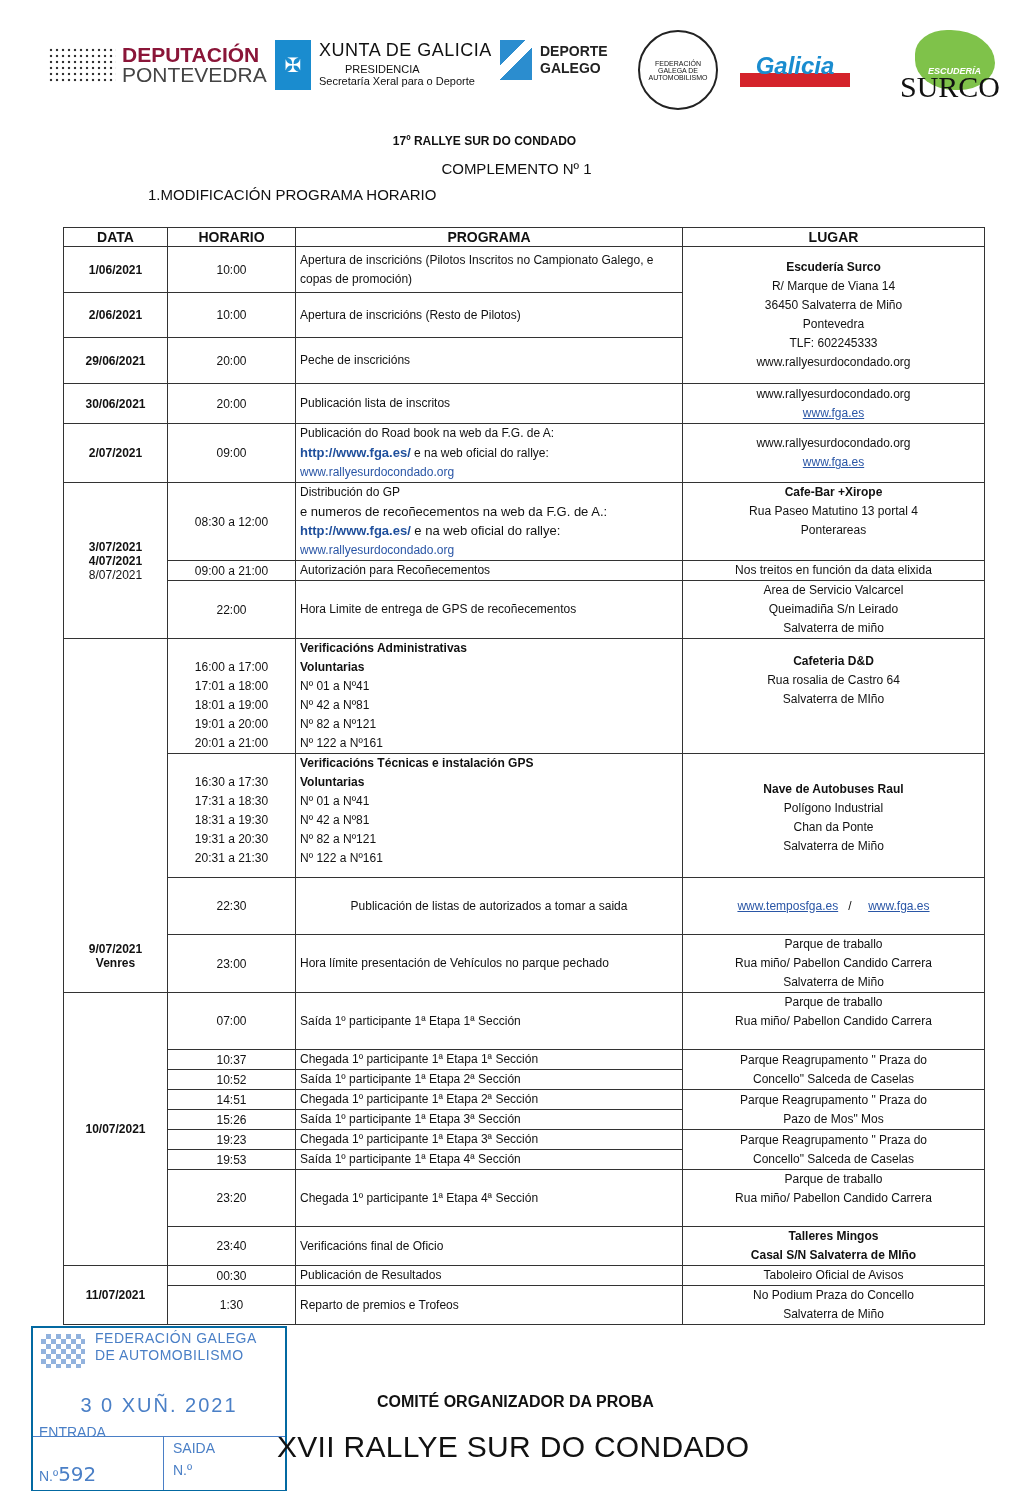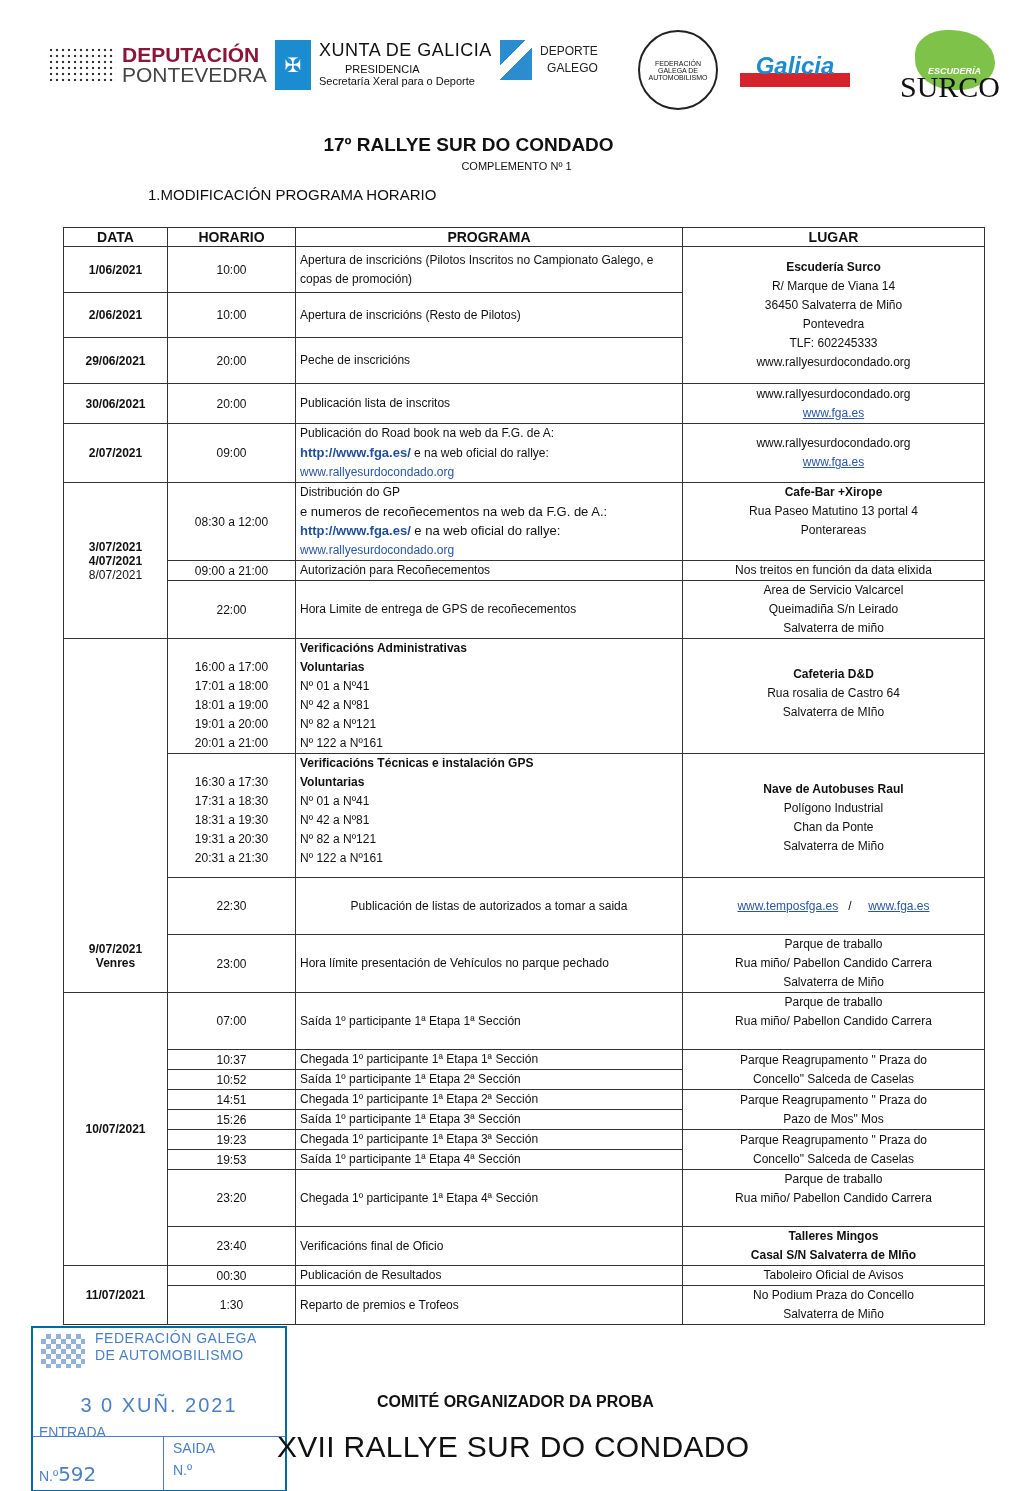--- a/index.html
+++ b/index.html
@@ -10,30 +10,30 @@
   .dots{width:68px;height:36px;background-image:radial-gradient(circle,#333 1.3px,transparent 1.6px);background-size:6px 6px;}
   .dep-text .t1{color:#8a1538;font-weight:bold;font-size:21px;line-height:20px;}
   .dep-text .t2{color:#444;font-size:21px;line-height:20px;}
   .xunta{left:235px;top:10px;display:flex;gap:8px;}
   .xunta .flag{width:36px;height:50px;background:#1a8ccf;color:#fff;font-size:20px;text-align:center;line-height:50px;}
   .xunta .x1{font-size:18px;letter-spacing:0.5px;}
   .xunta .x2{font-size:11px;margin-top:2px;padding-left:26px;}
   .xunta .x3{font-size:11px;}
   .dg{left:460px;top:10px;display:flex;gap:8px;align-items:center;}
   .dg .mark{width:32px;height:40px;background:linear-gradient(135deg,#2b8dcf 0 35%,#fff 35% 55%,#2b8dcf 55% 100%);}
-  .dg .txt{font-weight:normal;font-size:12px;color:#222;line-height:17px;text-align:right;}
+  .dg .txt{font-weight:bold;font-size:14px;color:#222;line-height:17px;}
   .fga{left:598px;top:0px;width:76px;height:76px;border-radius:50%;border:2px solid #222;display:flex;align-items:center;justify-content:center;font-size:7px;text-align:center;}
   .cg{left:700px;top:12px;width:110px;height:56px;background:linear-gradient(#fff 0 55%,#d4232b 55% 80%,#fff 80%);border-radius:6px;color:#1a8ccf;font-weight:bold;font-style:italic;font-size:24px;text-align:center;line-height:48px;}
   .surco{left:840px;top:0;width:120px;height:76px;}
   .surco .leaf{position:absolute;left:35px;top:0;width:80px;height:60px;background:#7fc24a;border-radius:40% 55% 45% 50%;}
   .surco .name{position:absolute;left:0;top:40px;width:120px;font-family:"Liberation Serif",serif;font-size:30px;text-align:right;color:#111;}
   .surco .esc{position:absolute;left:48px;top:36px;font-size:9px;font-weight:bold;font-style:italic;color:#fff;}
 
-  .title{position:absolute;top:134px;left:0;width:937px;text-align:center;font-weight:bold;font-size:19px;}
-  .subtitle{position:absolute;top:160px;left:0;width:1033px;text-align:center;font-size:11px;}
+  .title{position:absolute;top:134px;left:16px;width:937px;text-align:center;font-weight:bold;font-size:12px;}
+  .subtitle{position:absolute;top:160px;left:0;width:1033px;text-align:center;font-size:15px;}
   .section{position:absolute;top:186px;left:148px;font-size:15px;}
 
   table.prog{position:absolute;top:227px;left:63px;width:921px;border-collapse:collapse;font-size:12px;table-layout:fixed;}
   table.prog td,table.prog th{border:1px solid #333;padding:0 4px;vertical-align:middle;}
   table.prog th{font-weight:bold;font-size:14px;height:18px;}
   .c-date{text-align:center;font-weight:bold;}
   .c-time{text-align:center;}
   .c-lugar{text-align:center;line-height:19px;}
   .c-prog{line-height:19px;}
   .link{color:#2a56a6;text-decoration:underline;}
@@ -207,21 +207,21 @@
       <div>20:01 a 21:00</div>
     </td>
     <td class="c-prog">
       <div class="b">Verificacións Administrativas</div>
       <div class="b">Voluntarias</div>
       <div>Nº 01 a Nº41</div>
       <div>Nº 42 a Nº81</div>
       <div>Nº 82 a Nº121</div>
       <div>Nº 122 a Nº161</div>
     </td>
-    <td class="c-lugar" style="vertical-align:top;padding-top:26px">
+    <td class="c-lugar" style="vertical-align:top;padding-top:13px">
       <div class="b">Cafeteria D&amp;D</div>
       <div>Rua rosalia de Castro 64</div>
       <div>Salvaterra de MIño</div>
     </td>
   </tr>
   <tr style="height:124px">
     <td class="c-time" style="line-height:19px;vertical-align:top;padding-top:19px">
       <div>16:30 a 17:30</div>
       <div>17:31 a 18:30</div>
       <div>18:31 a 19:30</div>

